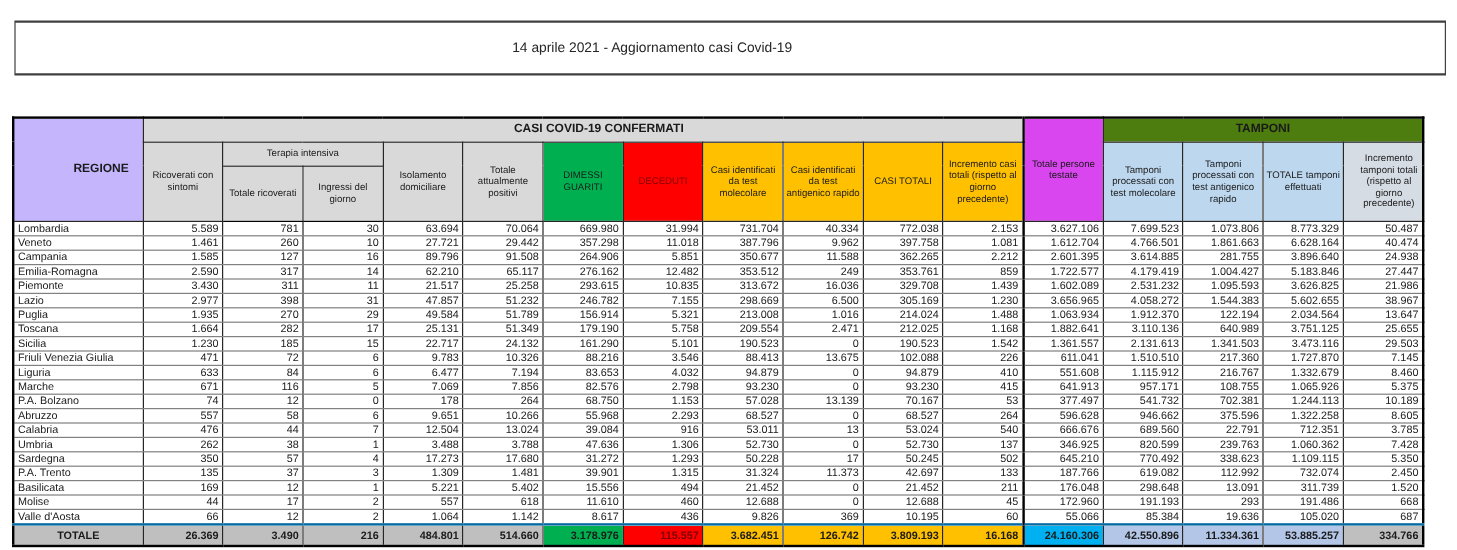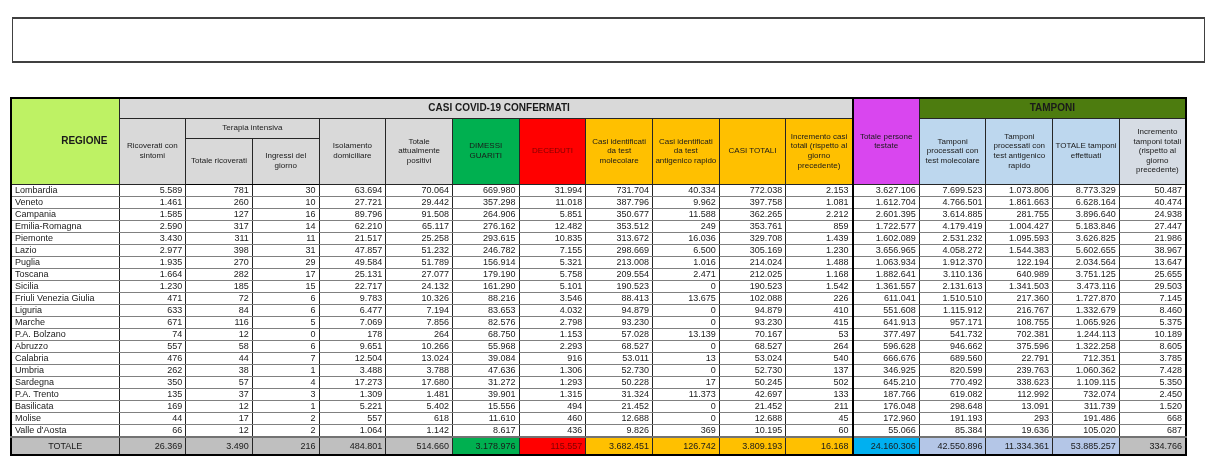--- a/index.html
+++ b/index.html
@@ -27,50 +27,51 @@
   }
   td {
     border-left:1px solid #262626; border-right:1px solid #262626;
     border-top:1px solid #808080; border-bottom:1px solid #808080;
     padding:0 3px; font-size:9px; height:11px; line-height:11px;
     white-space:nowrap; overflow:hidden; vertical-align:middle;
   }
   thead tr:first-child th { height:20px; }
   thead tr:nth-child(2) th.h-ti { height:20px; }
   thead tr:last-child th { height:46px; border-bottom:1.5px solid #000; }
-  .h-regione  { background:#bef264; font-weight:bold; font-size:10px;padding-left:40px; }
+  .h-regione  { background:#c4b5fd; font-weight:bold; font-size:10px;padding-left:40px; }
   .h-banner   { background:#D9D9D9; font-weight:bold; font-size:10px;padding-left:29px; }
   .h-tbanner  { background:#4d7c0f; font-weight:bold; font-size:10px; }
   .h-gray     { background:#D9D9D9; }
   .h-green    { background:#00B050; }
   .h-red      { background:#FF0000; color:#7F0000;margin-left:48px; }
   .h-yellow   { background:#FFC000; }
   .h-cyan     { background:#d946ef; }
   .h-blue     { background:#BDD7EE; }
   .h-grayblue { background:#D6DCE4;padding-left:12px; }
   .sep-left   { border-left:2px solid #000 !important; }
   td.reg { text-align:left; }
   td.num { text-align:right; }
   tfoot td {
-    font-weight:normal; height:16px; line-height:16px;
-    border-top:2px solid #737373; border-bottom:2px solid #000;
+    font-weight:bold; height:16px; line-height:16px;
+    border-top:2px solid #0369a1; border-bottom:2px solid #000;
   }
   tfoot td.t-label { background:#BFBFBF; text-align:center; }
   .t-gray   { background:#BFBFBF; }
   .t-green  { background:#00B050;margin-left:31px; }
   .t-red    { background:#FF0000; color:#7F0000;padding-left:22px; }
   .t-yellow { background:#FFC000; }
   .t-cyan   { background:#00B0F0; }
   .t-blue   { background:#B4C6E7; }
   .t-gray2  { background:#BFBFBF; }
 </style>
 </head>
 <body>
 
 <div class="title-box">
+  <div>14 aprile 2021 - Aggiornamento casi Covid-19</div>
 </div>
 
 <table class="covid">
   <colgroup>
     <col class="c-reg">
     <col>
       <col>
       <col>
       <col>
       <col>
@@ -247,21 +248,21 @@
         <td class="num">122.194</td>
         <td class="num">2.034.564</td>
         <td class="num">13.647</td>
       </tr>
       <tr>
         <td class="reg">Toscana</td>
         <td class="num">1.664</td>
         <td class="num">282</td>
         <td class="num">17</td>
         <td class="num">25.131</td>
-        <td class="num">27.077</td>
+        <td class="num">51.349</td>
         <td class="num">179.190</td>
         <td class="num">5.758</td>
         <td class="num">209.554</td>
         <td class="num">2.471</td>
         <td class="num">212.025</td>
         <td class="num">1.168</td>
         <td class="num sep-left">1.882.641</td>
         <td class="num">3.110.136</td>
         <td class="num">640.989</td>
         <td class="num">3.751.125</td>

